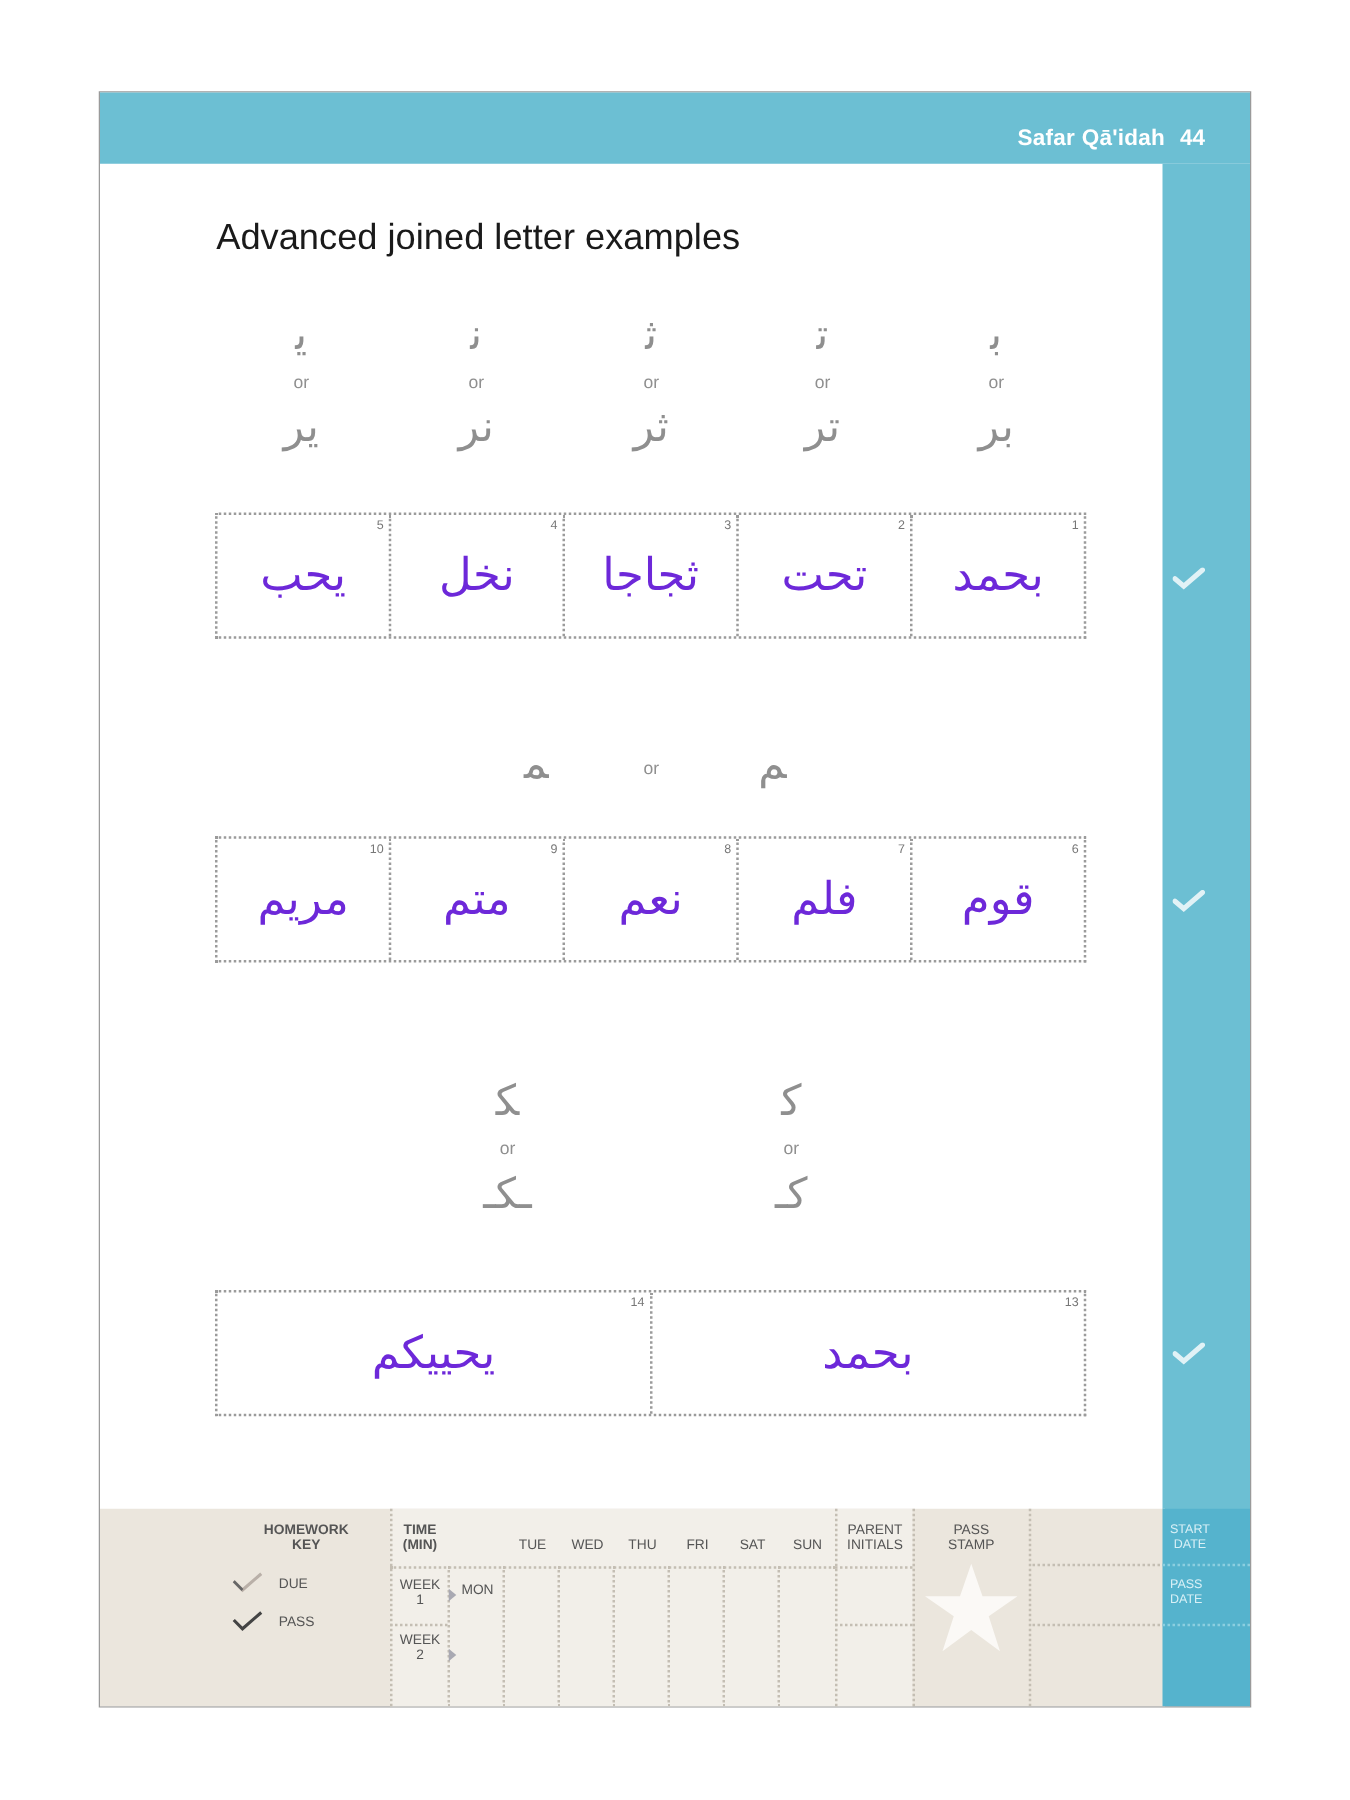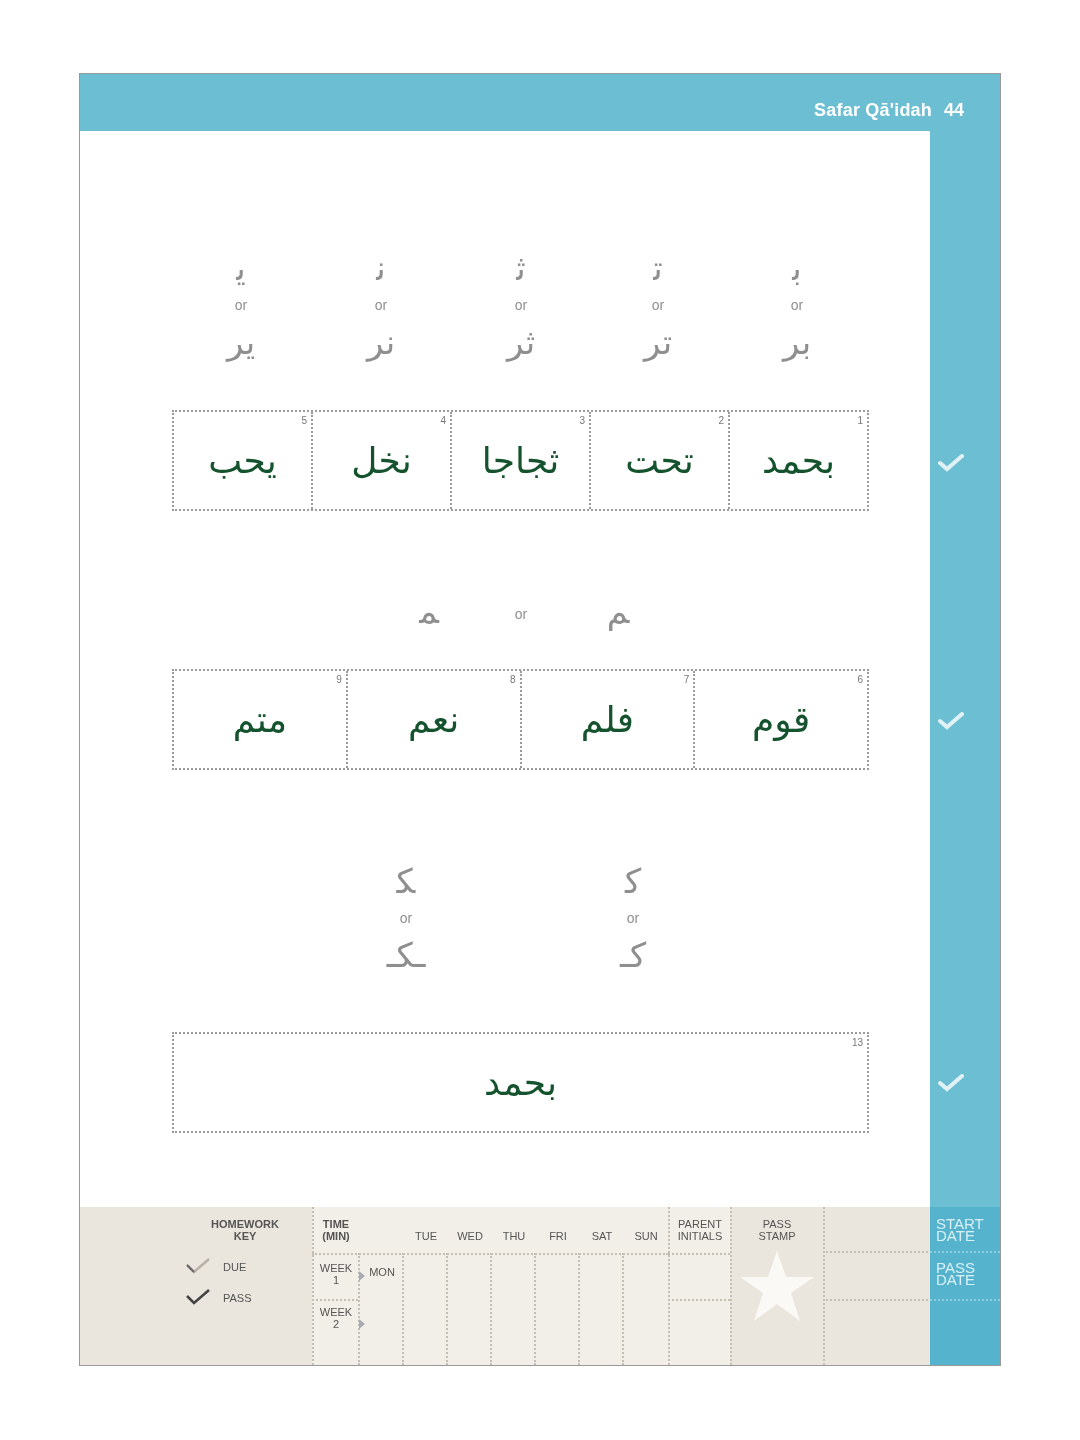--- a/index.html
+++ b/index.html
@@ -10,41 +10,42 @@
   .header-title { position:absolute; right:68px; top:26px; color:#fff; font-size:18px; font-weight:bold; letter-spacing:0.2px; }
   .header-page { position:absolute; right:36px; top:26px; color:#fff; font-size:18px; font-weight:bold; }
   .title { position:absolute; left:93px; top:100px; font-size:29px; color:#1a1a1a; }
   .letter-col { position:absolute; width:100px; text-align:center; color:#8f8f8f; }
   .letter-col .glyph { font-family:"DejaVu Sans", sans-serif; font-size:34px; height:44px; line-height:44px; }
   .letter-col .or { font-size:14px; height:30px; line-height:30px; color:#8f8f8f; }
   .row { position:absolute; left:92px; width:697px; height:101px; display:flex; border:2px dotted #9b9b9b; box-sizing:border-box; flex-direction:row-reverse; }
   .cell { flex:1; position:relative; border-right:2px dotted #9b9b9b; display:flex; align-items:center; justify-content:center; }
   .cell:first-child { border-right:none; }
   .cell .num { position:absolute; right:4px; top:3px; font-size:10px; color:#777; }
-  .cell .word { font-family:"DejaVu Sans", sans-serif; font-size:36px; color:#14532d; direction:rtl; }
+  .cell .word { font-family:"DejaVu Sans", sans-serif; font-size:36px; color:#6d28d9; direction:rtl; }
   .check { position:absolute; right:36px; width:26px; height:18px; }
   .footer { position:absolute; left:0; bottom:0; width:852px; height:158px; background:#ebe6dd; }
   .footer .panel-light { position:absolute; background:#f2efe9; }
   .footer .txt { position:absolute; font-size:11px; color:#555; text-align:center; line-height:12px; }
   .vd { position:absolute; border-left:2px dotted #c4beb3; }
   .hd { position:absolute; border-top:2px dotted #c4beb3; }
   .side-footer { position:absolute; right:0; bottom:0; width:70px; height:158px; background:#55b3cd; }
-  .side-footer .t { position:absolute; left:6px; font-size:15px; color:#d9f0f6; line-height:12px; }
+  .side-footer .t { position:absolute; left:6px; font-size:10px; color:#d9f0f6; line-height:12px;text-align:center; }
   .arrow { position:absolute; width:0; height:0; border-top:5px solid transparent; border-bottom:5px solid transparent; border-left:6px solid #a9a9b2; }
 </style>
 </head>
 <body>
 
 <div class="page">
   <div class="topbar">
     <span class="header-title">Safar Qā'idah</span>
     <span class="header-page">44</span>
   </div>
   <div class="sidebar"></div>
 
+  <div class="title">Advanced joined letter examples</div>
 
   <div class="letter-col" style="left:667px; top:172px;">
     <div class="glyph">ﺑ</div>
     <div class="or">or</div>
     <div class="glyph">ﺑﺮ</div>
   </div>
   <div class="letter-col" style="left:528px; top:172px;">
     <div class="glyph">ﺗ</div>
     <div class="or">or</div>
     <div class="glyph">ﺗﺮ</div>
@@ -111,40 +112,48 @@
         <span class="word">فلم</span>
       </div>
     <div class="cell">
         <span class="num">8</span>
         <span class="word">نعم</span>
       </div>
     <div class="cell">
         <span class="num">9</span>
         <span class="word">متم</span>
       </div>
+    <div class="cell">
+        <span class="num">10</span>
+        <span class="word">مريم</span>
+      </div>
   </div>
   <svg class="check" style="top:638px;" viewBox="0 0 26 18">
       <path d="M2 9 L9 15 L24 2" stroke="#ffffff" stroke-opacity="0.8" stroke-width="4" fill="none" stroke-linecap="round"></path>
     </svg>
 
   <div class="letter-col" style="left:503px; top:785px;">
     <div class="glyph">ﻛ</div>
     <div class="or">or</div>
     <div class="glyph">ﻛـ</div>
   </div>
   <div class="letter-col" style="left:276px; top:785px;">
     <div class="glyph">ﻜ</div>
     <div class="or">or</div>
     <div class="glyph">ـﻜـ</div>
   </div>
 
   <div class="row" style="top:958px;">
     <div class="cell">
         <span class="num">13</span>
         <span class="word">بحمد</span>
+      </div>
+    <div class="cell">
+        <span class="num">14</span>
+        <span class="word">يحييكم</span>
       </div>
   </div>
   <svg class="check" style="top:1000px;" viewBox="0 0 26 18">
       <path d="M2 9 L9 15 L24 2" stroke="#ffffff" stroke-opacity="0.8" stroke-width="4" fill="none" stroke-linecap="round"></path>
     </svg>
 
   <div class="footer">
     <div class="panel-light" style="left:232px; top:0; width:356px; height:158px;"></div>
     <div class="panel-light" style="left:588px; top:0; width:62px; height:158px;"></div>
 

